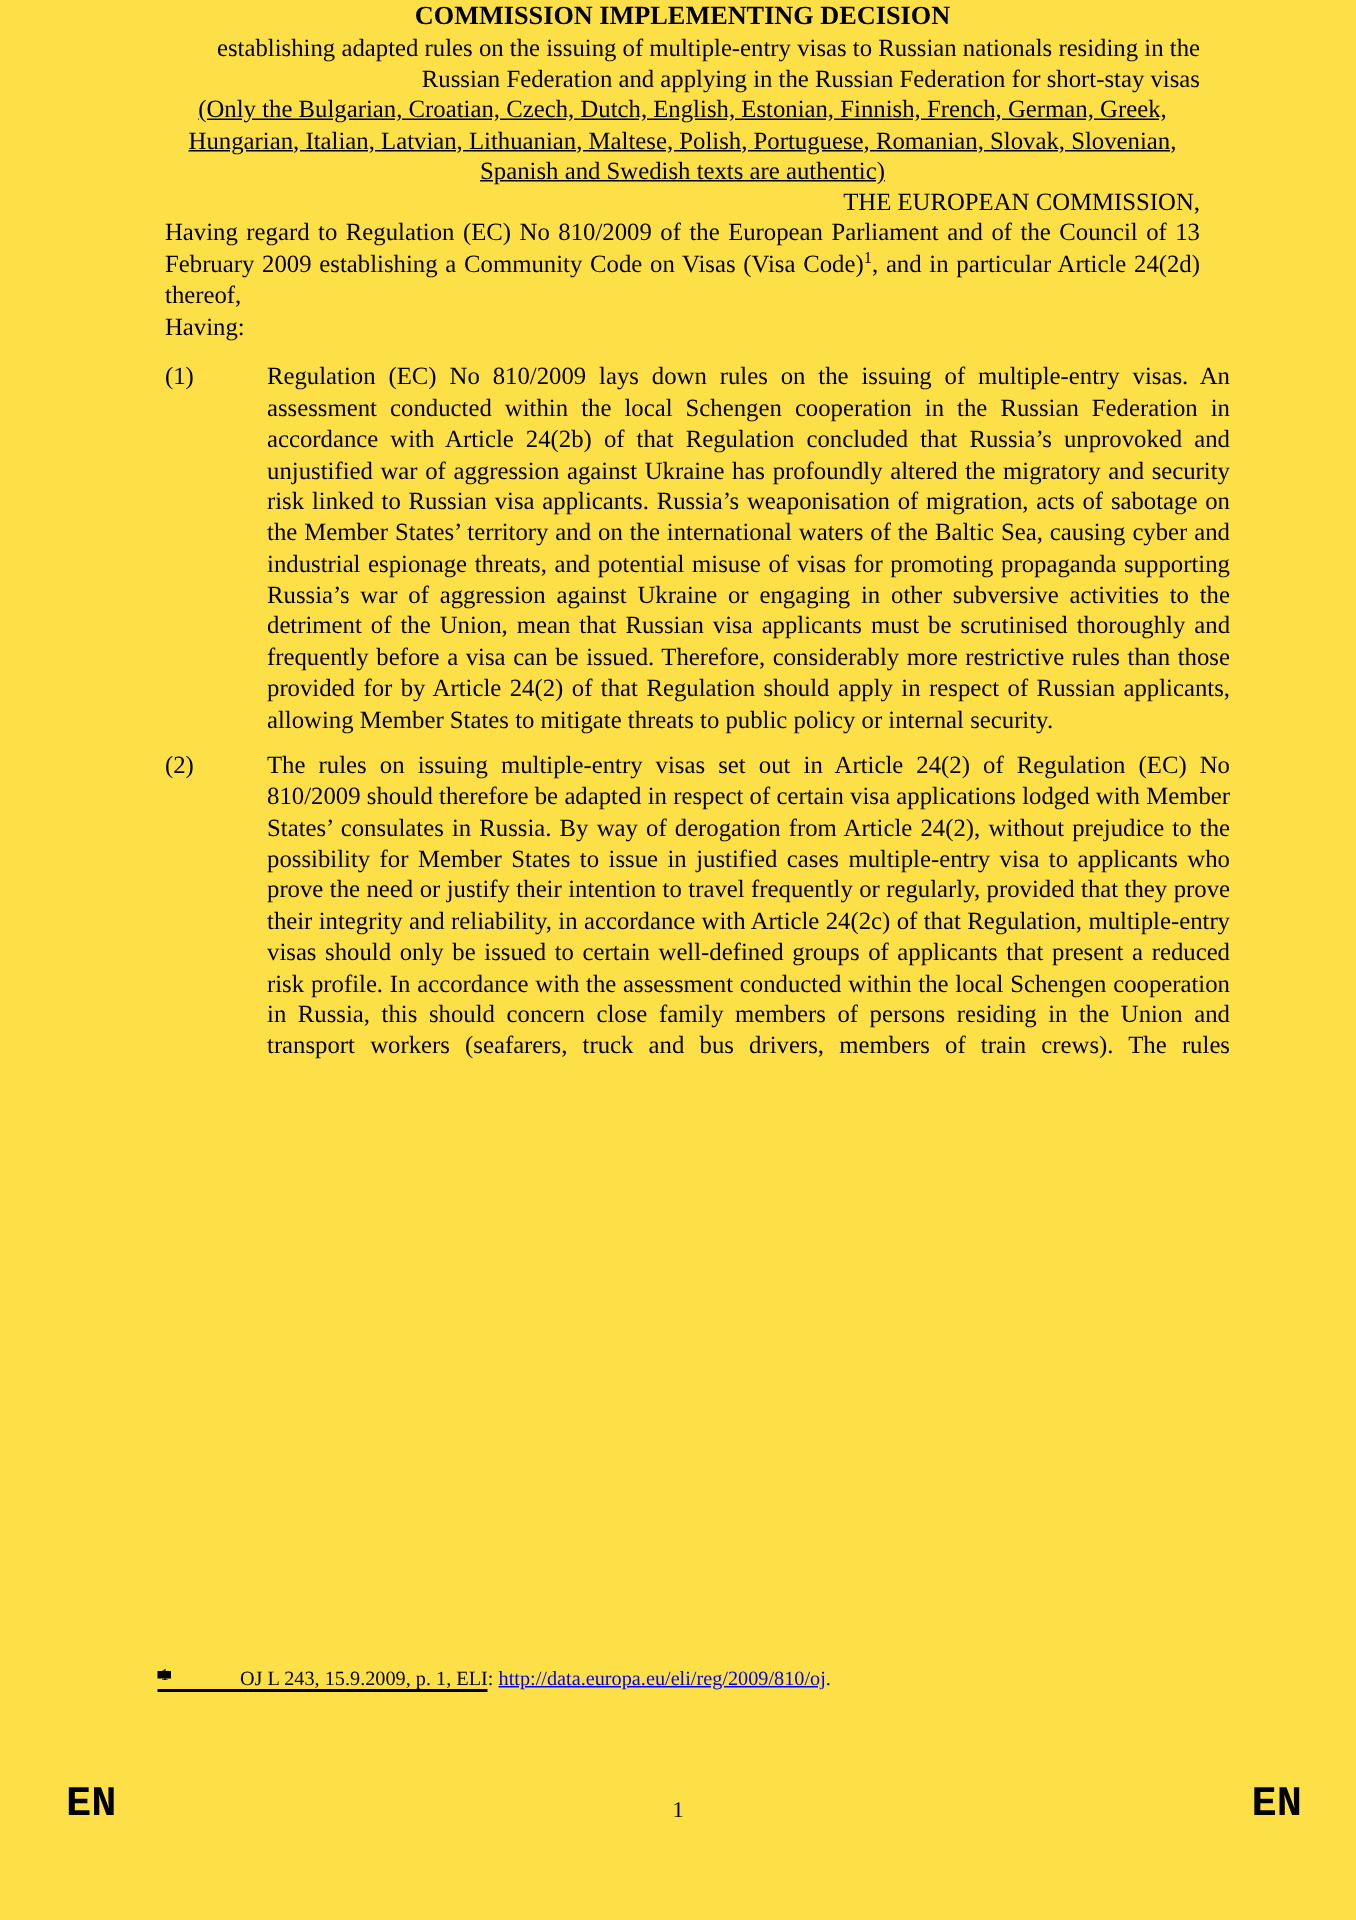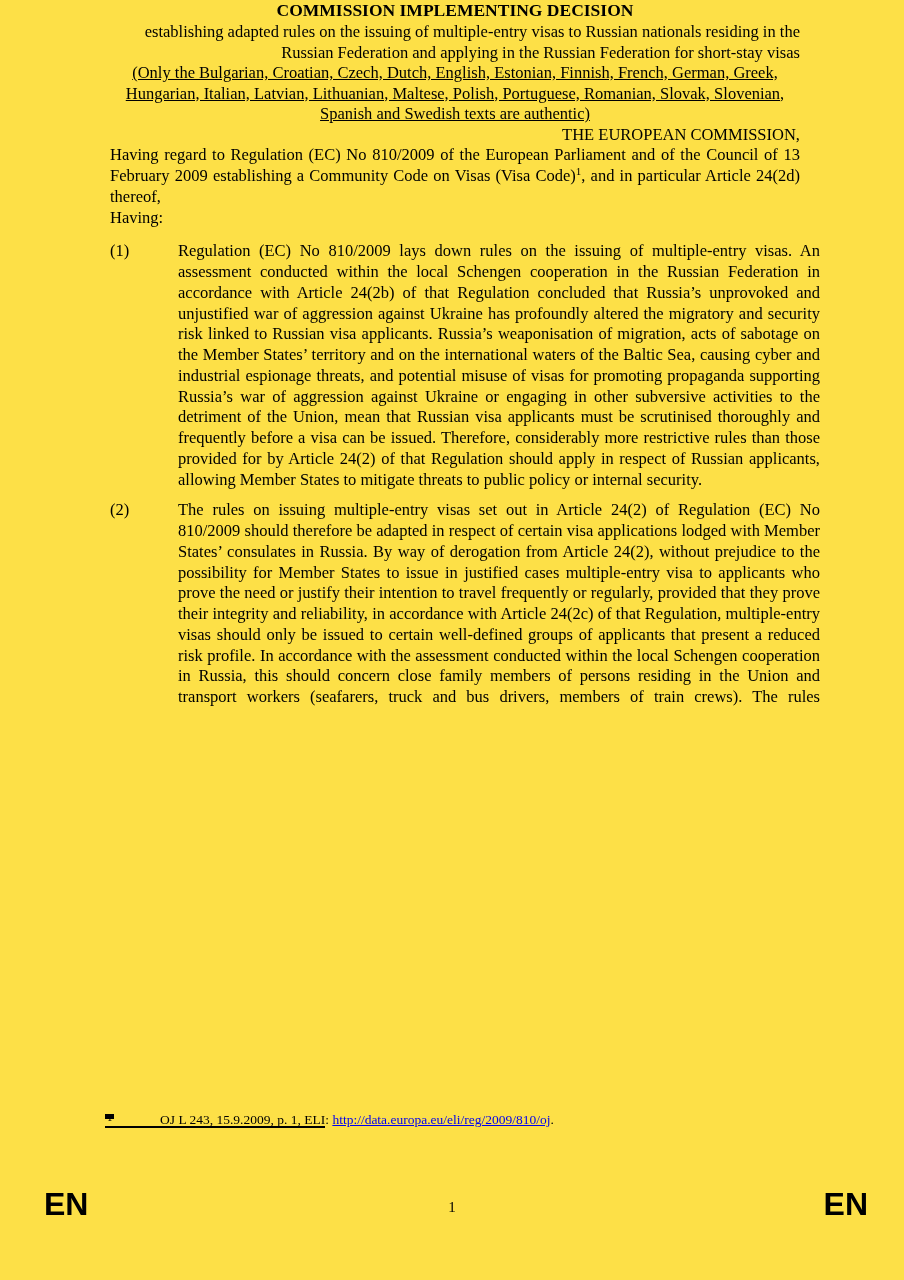--- a/index.html
+++ b/index.html
@@ -108,23 +108,23 @@
     font-size: 11px;
     vertical-align: 3px;
   }
   .fn-link {
     color: #0000EE;
     text-decoration: underline;
   }
 
   .footer-en {
     position: absolute;
-    font-family: Liberation Sans, sans-serif;
+    font-family: Liberation Mono, monospace;
     font-weight: 700;
-    font-size: 32px;
+    font-size: 28px;
     line-height: 36px;
     top: 1186px;
   }
   .footer-en.left  { left: 44px; }
   .footer-en.right { right: 36px; }
   .page-number {
     position: absolute;
     left: 0;
     right: 0;
     top: 1198px;

